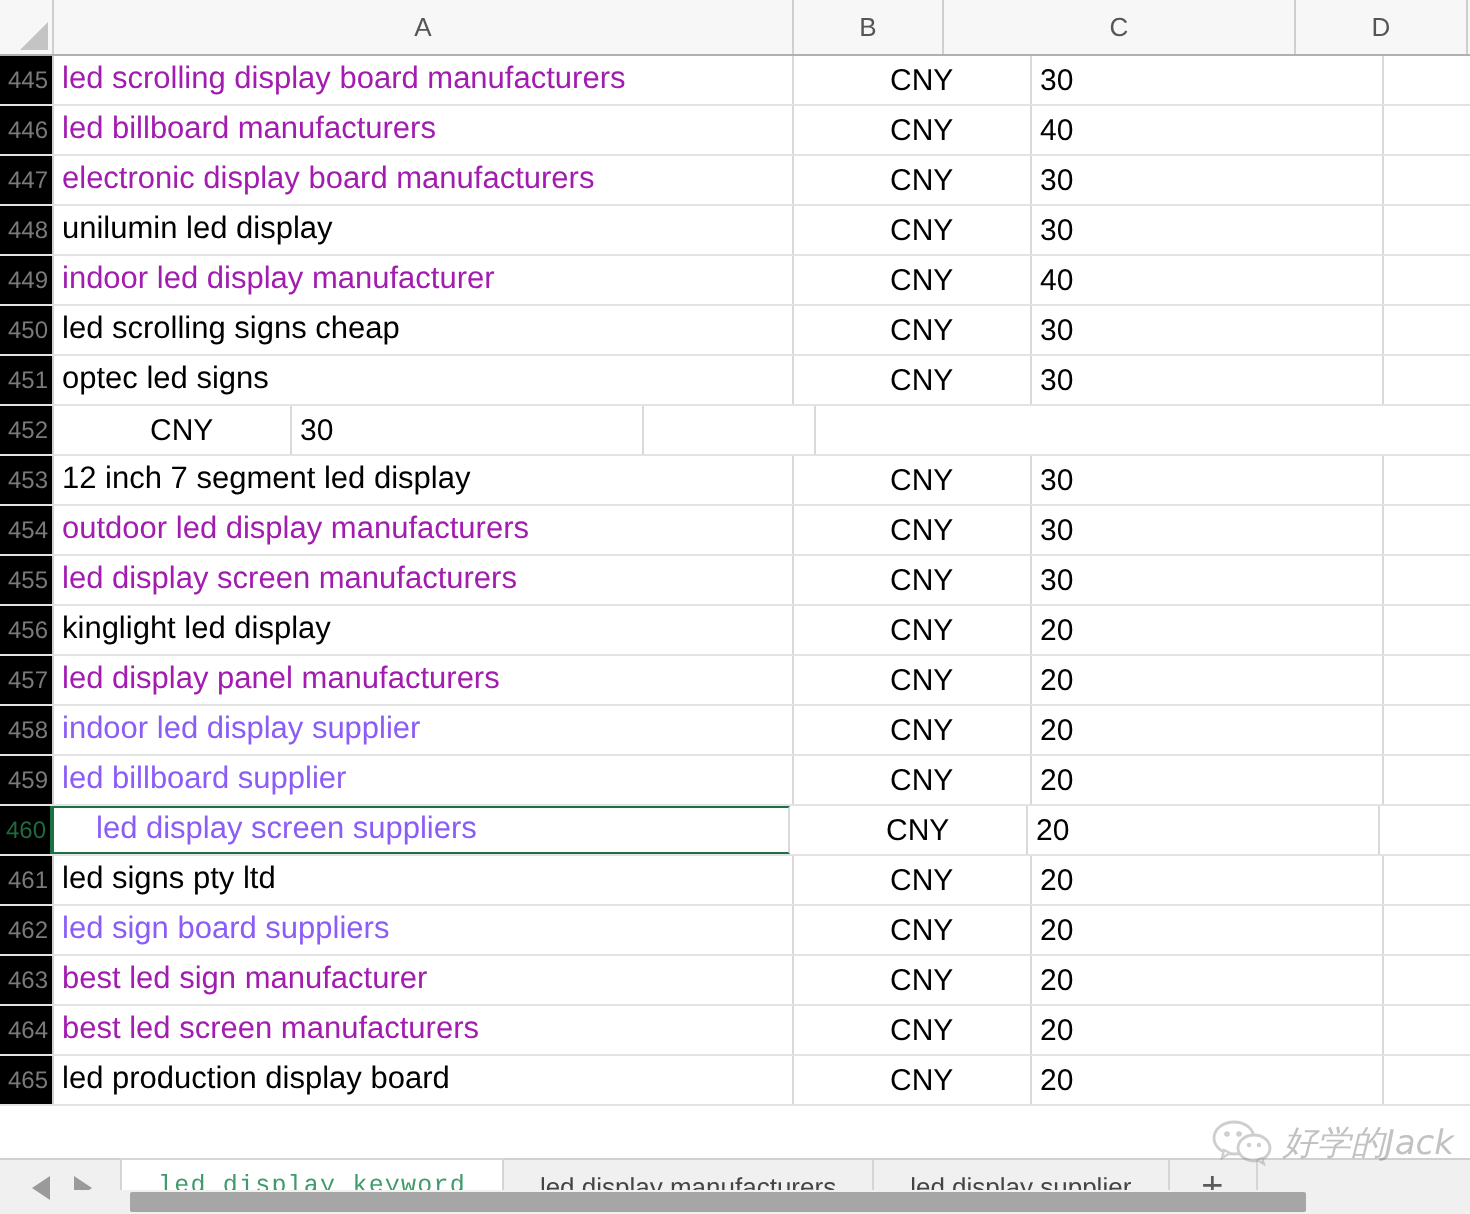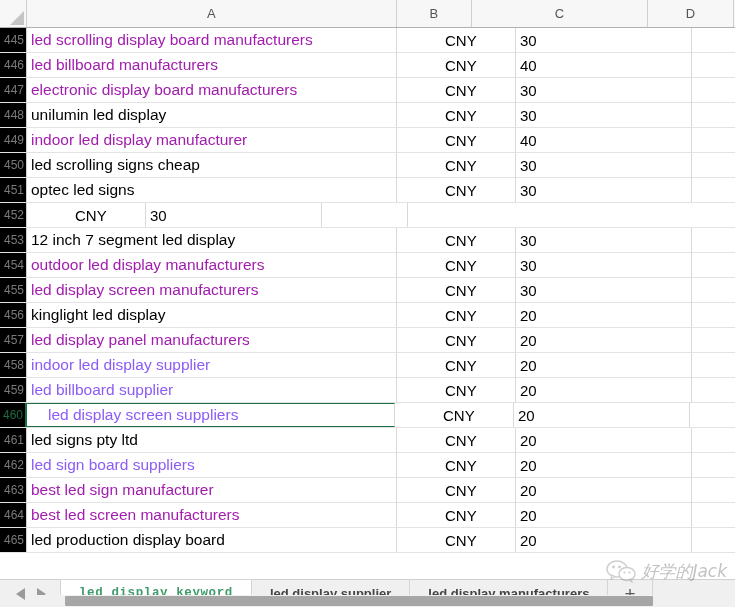--- a/index.html
+++ b/index.html
@@ -391,21 +391,21 @@
       <polygon points="25,20 26,23 22.5,21" fill="#ffffff" stroke="#8d8d8d" stroke-width="1.1"></polygon>
     </svg>
     <span class="wm-text">好学的Jack</span>
   </div>
 
   <div class="tabbar">
     <div class="navbtns">
       <div class="nav-arrow nav-left"></div>
       <div class="nav-arrow nav-right"></div>
     </div>
-    <div id="tabs-container" style="display:flex;font-weight:bold;">
+    <div id="tabs-container" style="display:flex;">
         <div class="tab active">led display keyword</div>
+        <div class="tab">led display manufacturers</div>
         <div class="tab">led display supplier</div>
-        <div class="tab">led display manufacturers</div>
       </div>
     <div class="tab addsheet">+</div>
   </div>
 
 </div>
 
 </body></html>

